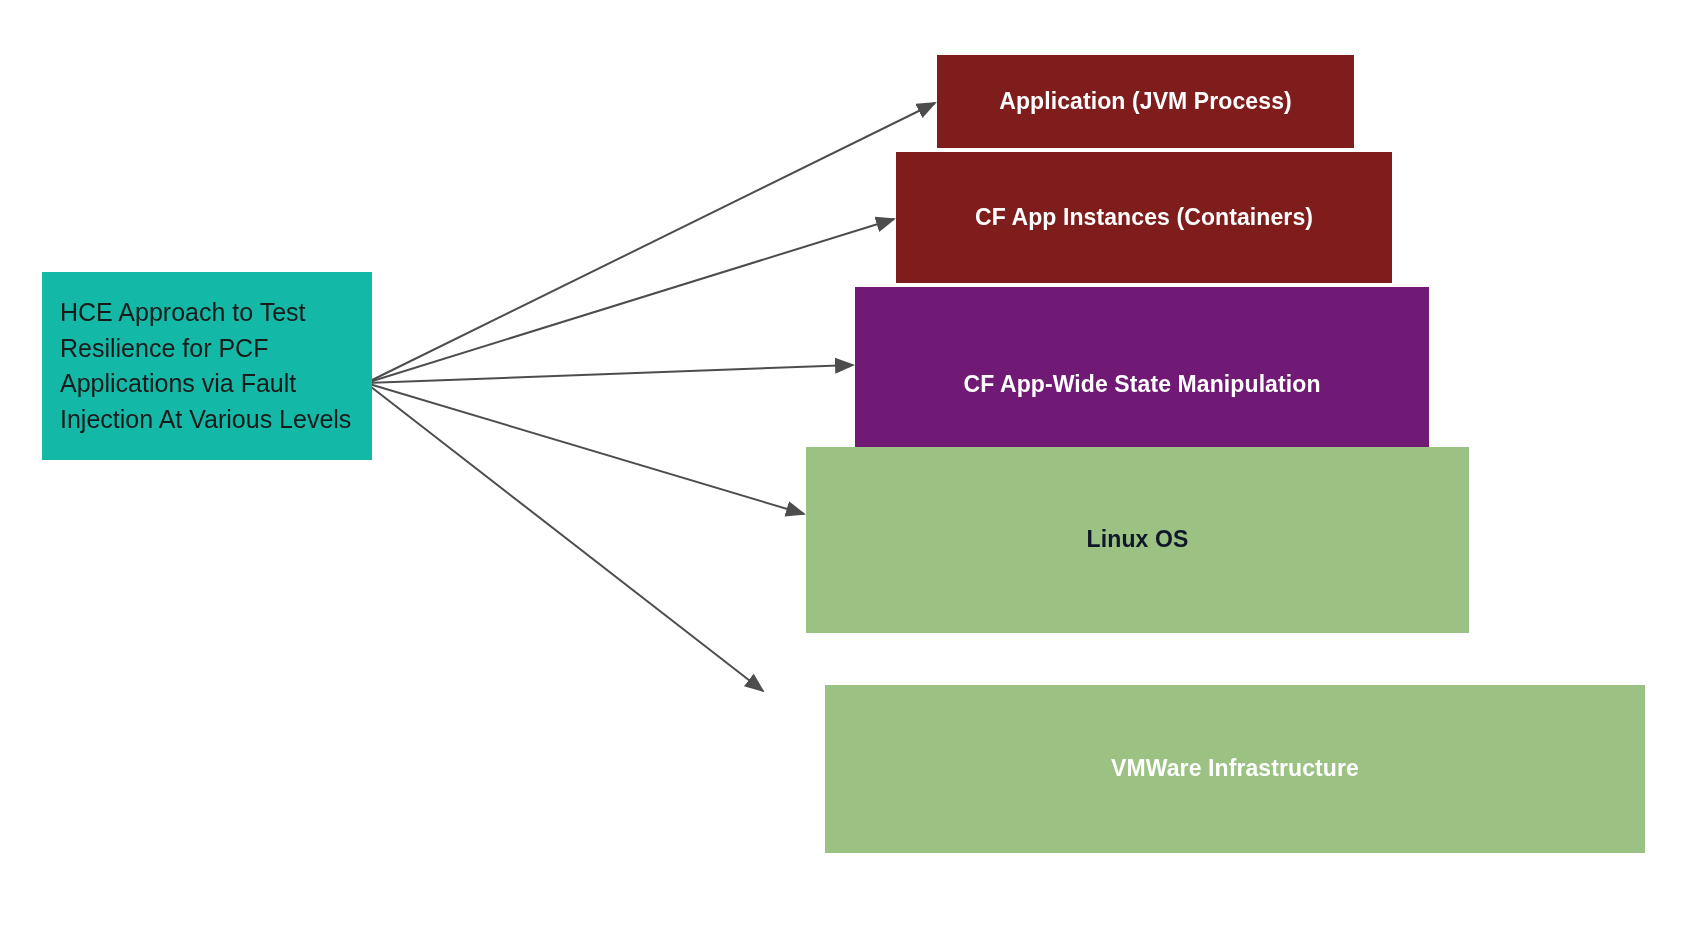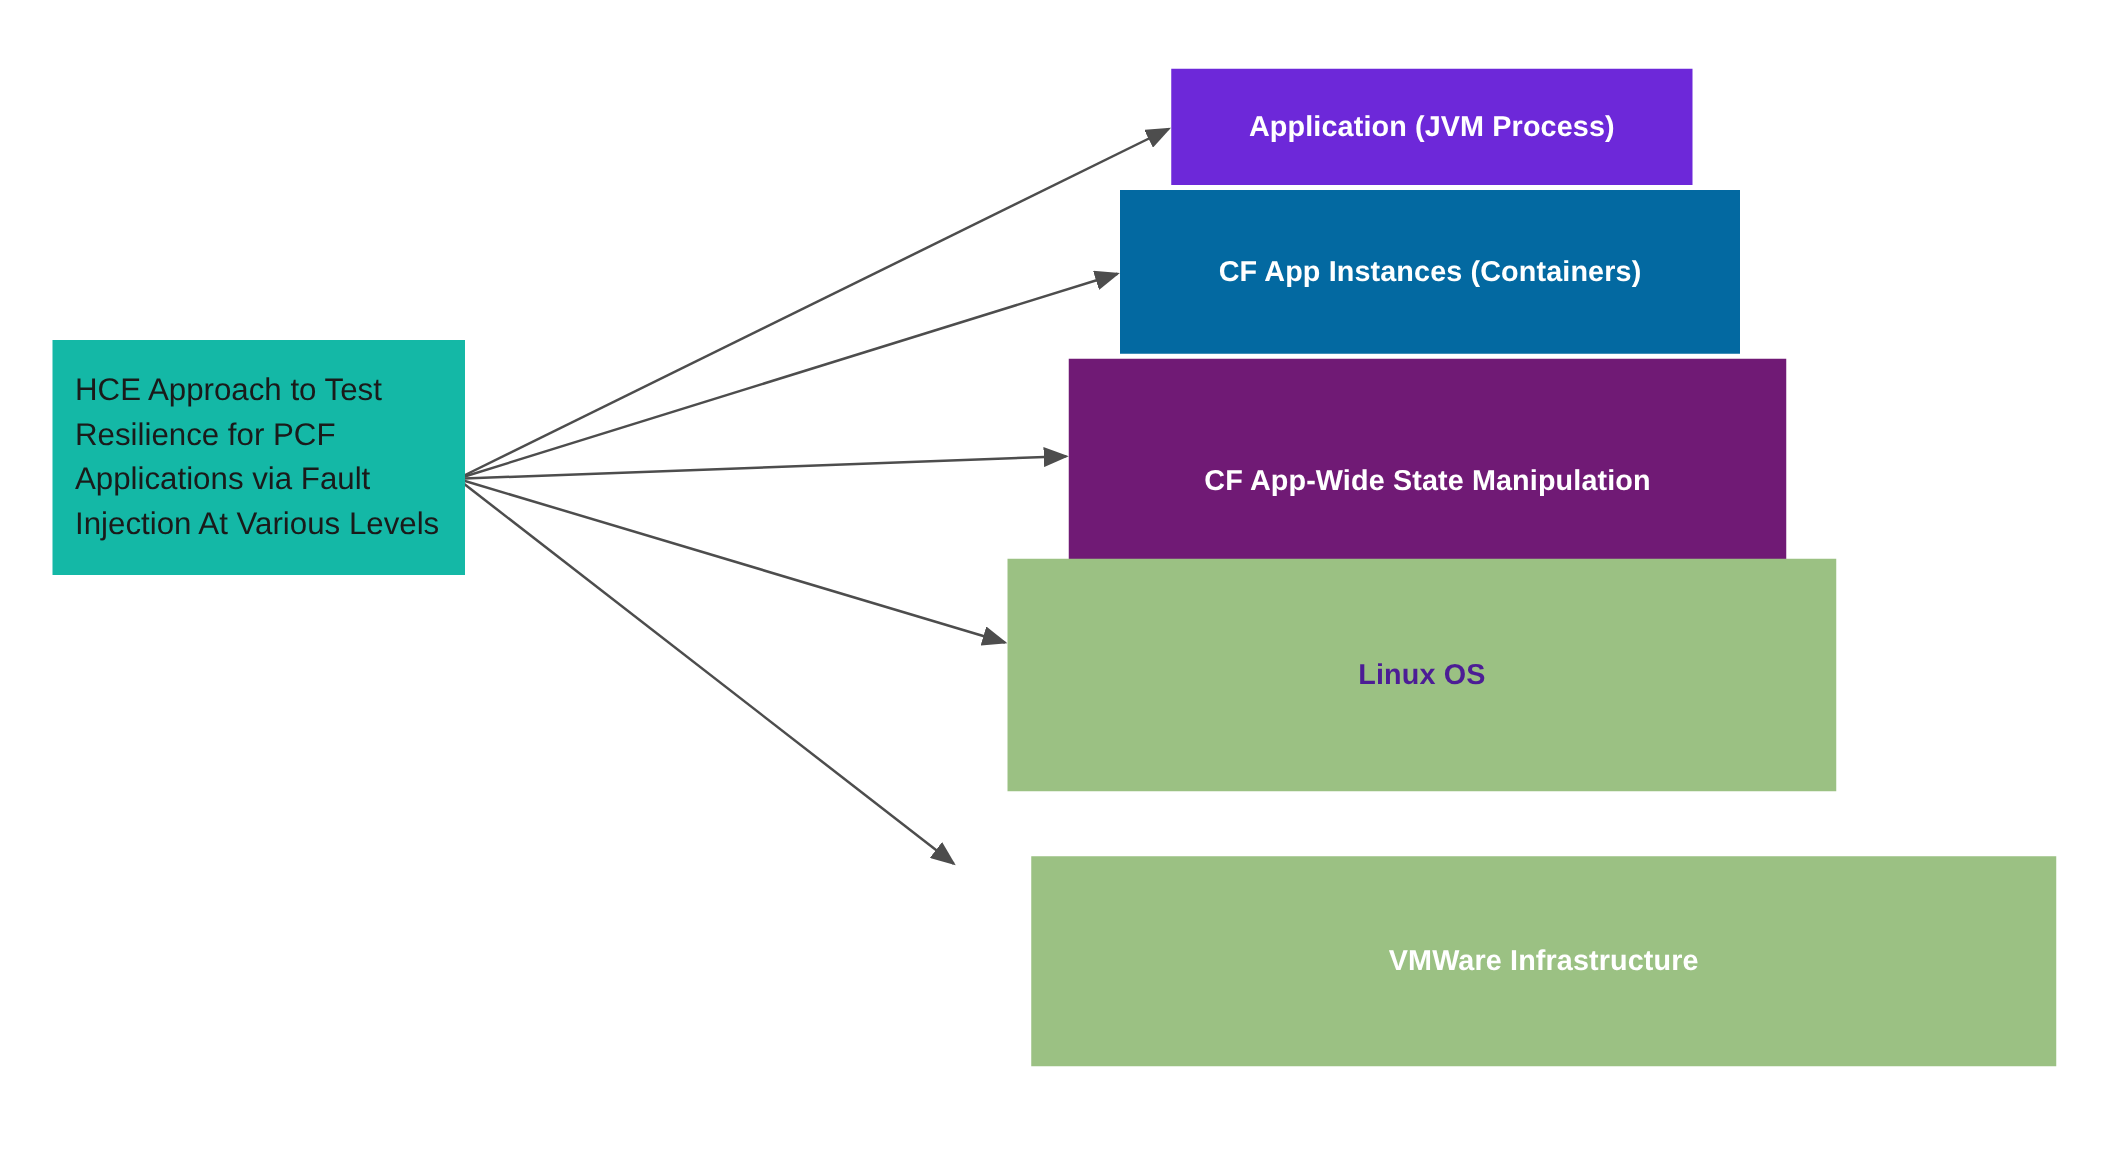--- a/index.html
+++ b/index.html
@@ -72,33 +72,33 @@
         <line x1="366" y1="383" x2="853" y2="365" stroke="#4d4d4d" stroke-width="2" marker-end="url(#arrowhead)"></line>
         <line x1="366" y1="383" x2="804" y2="514" stroke="#4d4d4d" stroke-width="2" marker-end="url(#arrowhead)"></line>
         <line x1="366" y1="383" x2="763" y2="691" stroke="#4d4d4d" stroke-width="2" marker-end="url(#arrowhead)"></line>
       </g>
   </svg>
 
   <div class="node-box source-box" id="source-node" style="left: 42px; top: 272px; width: 330px; height: 188px; background: #14b8a6; color: rgb(26, 26, 26);">
     <span class="source-text">HCE Approach to Test Resilience for PCF Applications via Fault Injection At Various Levels</span>
   </div>
 
-  <div class="node-box stack-box" id="layer-0" style="left: 937px; top: 55px; width: 417px; height: 93px; background: #6d28d9; color: rgb(255, 255, 255);">
+  <div class="node-box stack-box" id="layer-0" style="left: 937px; top: 55px; width: 417px; height: 93px; background: #7f1d1d; color: rgb(255, 255, 255);">
     <span>Application (JVM Process)</span>
   </div>
 
-  <div class="node-box stack-box" id="layer-1" style="left: 896px; top: 152px; width: 496px; height: 131px; background: #0369a1; color: rgb(255, 255, 255);">
+  <div class="node-box stack-box" id="layer-1" style="left: 896px; top: 152px; width: 496px; height: 131px; background: #7f1d1d; color: rgb(255, 255, 255);">
     <span>CF App Instances (Containers)</span>
   </div>
 
   <div class="node-box stack-box" id="layer-2" style="left: 855px; top: 287px; width: 574px; height: 196px; background: #701a75; color: rgb(255, 255, 255);">
     <span>CF App-Wide State Manipulation</span>
   </div>
 
-  <div class="node-box stack-box" id="layer-3" style="left: 806px; top: 447px; width: 663px; height: 186px; background: rgb(155, 193, 131); color: #4c1d95;">
+  <div class="node-box stack-box" id="layer-3" style="left: 806px; top: 447px; width: 663px; height: 186px; background: rgb(155, 193, 131); color: #0f172a;">
     <span>Linux OS</span>
   </div>
 
   <div class="node-box stack-box" id="layer-4" style="left: 825px; top: 639px; width: 820px; height: 168px; background: rgb(155, 193, 131); color: rgb(255, 255, 255); margin-top: 46px;">
     <span>VMWare Infrastructure</span>
   </div>
 
 </div>
 
 </body></html>

